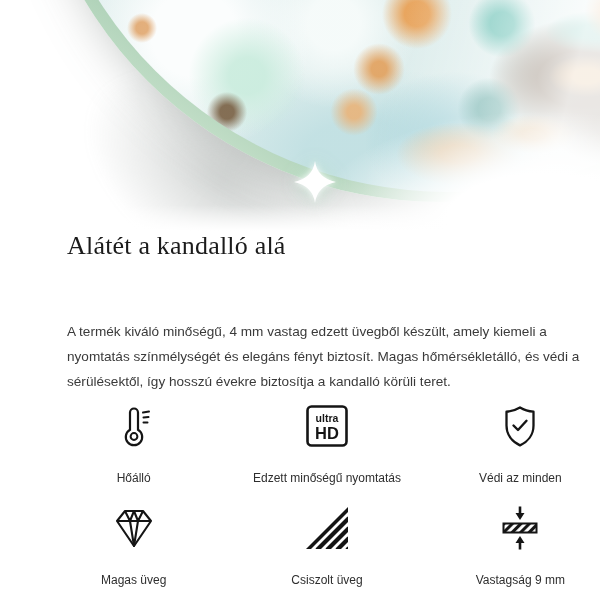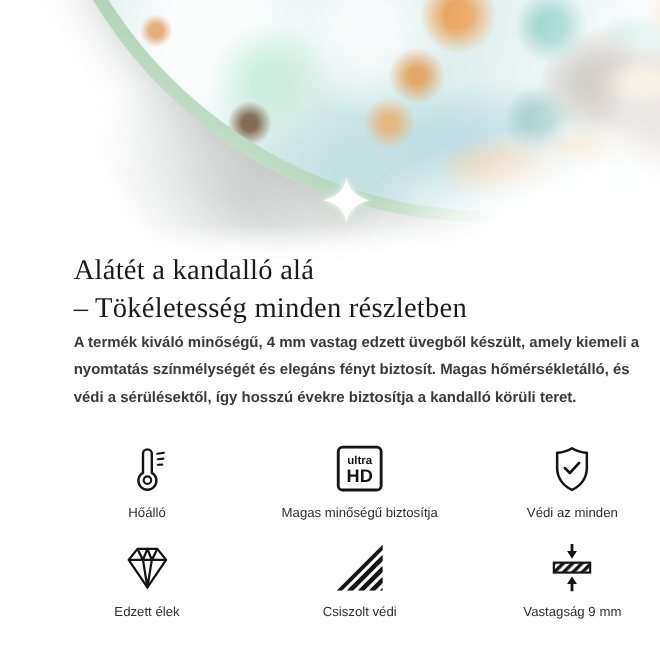--- a/index.html
+++ b/index.html
@@ -41,27 +41,27 @@
         background:
           radial-gradient(ellipse 320px 150px at 86% 94%, #ffffff 30%, rgba(255,255,255,0) 72%),
           linear-gradient(104deg, rgba(255,255,255,0) 58%, rgba(255,255,255,0.85) 86%),
           linear-gradient(to bottom, rgba(255,255,255,0) 88%, #ffffff 99%);}
   .sparkle{position:absolute;left:266px;top:160px;width:44px;height:44px;
         filter:drop-shadow(0 0 3px rgba(255,255,255,1)) drop-shadow(0 0 9px rgba(190,225,205,0.9));}
 
   
   .headline{position:absolute;left:40px;top:229px;margin:0;font-family:"Liberation Serif",serif;
         font-weight:400;font-size:26px;line-height:34px;color:#1b1b1b;letter-spacing:0.2px;}
-  .desc{position:absolute;left:40px;top:298px;width:516px;margin:0;
-        font-size:13.6px;line-height:25px;color:#3a3a3a;font-weight:bold;}
+  .desc{position:absolute;left:40px;top:319px;width:516px;margin:0;
+        font-size:13.6px;line-height:25px;color:#3a3a3a;}
 
   
   .features{position:absolute;left:10px;right:10px;top:402px;display:grid;
         grid-template-columns:repeat(3,1fr);row-gap:19px;}
-  .feature{display:flex;flex-direction:column;align-items:center;}
+  .feature{display:flex;flex-direction:column;align-items:center;gap:12px;}
   .feature .icon{height:48px;display:flex;align-items:center;justify-content:center;}
   .feature .label{margin-top:9px;font-size:12px;color:#2e2e2e;text-align:right;}
   svg{display:block;}
 </style>
 </head>
 <body>
 
 <div class="page">
 
   <div class="hero">
@@ -73,21 +73,20 @@
       <svg width="44" height="44" viewBox="0 0 44 44">
         <path d="M22,1 Q24.2,18 43,22 Q24.2,26 22,43 Q19.8,26 1,22 Q19.8,18 22,1 Z" fill="#ffffff"></path>
         <circle cx="22" cy="22" r="3" fill="#ffffff"></circle>
       </svg>
     </div>
     <div class="hero-fade"></div>
   </div>
 
   <h1 class="headline">
     <span>Alátét a kandalló alá</span><br>
-    <span>– Tökéletesség minden részletben</span>
   </h1>
 
   <p class="desc">A termék kiváló minőségű, 4 mm vastag edzett üvegből készült, amely kiemeli a nyomtatás színmélységét és elegáns fényt biztosít. Magas hőmérsékletálló, és védi a sérülésektől, így hosszú évekre biztosítja a kandalló körüli teret.</p>
 
   <div class="features">
 
     <div class="feature">
       <span class="icon">
         <svg width="48" height="48" viewBox="0 0 48 48" fill="none" stroke="#151515" stroke-width="2.2" stroke-linecap="round">
           <path d="M20,27.8 V10.5 a4,4 0 0 1 8,0 V27.8 a8.2,8.2 0 1 1 -8,0 Z"></path>
@@ -101,21 +100,21 @@
     </div>
 
     <div class="feature">
       <span class="icon">
         <svg width="48" height="48" viewBox="0 0 48 48">
           <rect x="4.5" y="4.5" width="39" height="39" rx="4" fill="none" stroke="#151515" stroke-width="2.6"></rect>
           <text x="24" y="20" text-anchor="middle" font-family="Liberation Sans, sans-serif" font-size="10.5" font-weight="700" fill="#151515">ultra</text>
           <text x="24" y="36.5" text-anchor="middle" font-family="Liberation Sans, sans-serif" font-size="16.5" font-weight="700" fill="#151515">HD</text>
         </svg>
       </span>
-      <span class="label">Magas minőségű biztosítja</span>
+      <span class="label">Edzett minőségű nyomtatás</span>
     </div>
 
     <div class="feature">
       <span class="icon">
         <svg width="48" height="48" viewBox="0 0 48 48" fill="none" stroke="#151515" stroke-width="2.3" stroke-linejoin="round">
           <path d="M24,5.5 c4.2,2.6 8.8,3.9 13.5,4.2 V23.5 c0,9.3 -5.8,16.4 -13.5,19.9 C16.3,39.9 10.5,32.8 10.5,23.5 V9.7 C15.2,9.4 19.8,8.1 24,5.5 Z"></path>
           <path d="M17.5,23.5 L22,28 L30.5,18.8" stroke-width="2.4" stroke-linecap="round"></path>
         </svg>
       </span>
       <span class="label">Védi az minden</span>
@@ -123,41 +122,41 @@
 
     <div class="feature">
       <span class="icon">
         <svg width="48" height="48" viewBox="0 0 48 48" fill="none" stroke="#151515" stroke-width="2.1" stroke-linejoin="round">
           <path d="M7,17 L15,7 H33 L41,17 L24,42 Z"></path>
           <path d="M7,17 H41"></path>
           <path d="M15,7 L20,17 L24,7 L28,17 L33,7"></path>
           <path d="M20,17 L24,42 L28,17"></path>
         </svg>
       </span>
-      <span class="label">Edzett élek</span>
+      <span class="label">Magas üveg</span>
     </div>
 
     <div class="feature">
       <span class="icon">
         <svg width="48" height="48" viewBox="0 0 48 48">
           <defs>
               <clipPath id="triClip">
                 <polygon points="3,45 45,45 45,3"></polygon>
               </clipPath>
             </defs>
           <g clip-path="url(#triClip)" stroke="#151515" stroke-width="4.2">
             <line x1="4" y1="46" x2="46" y2="4"></line>
             <line x1="14" y1="46" x2="46" y2="14"></line>
             <line x1="24" y1="46" x2="46" y2="24"></line>
             <line x1="34" y1="46" x2="46" y2="34"></line>
             <line x1="44" y1="46" x2="46" y2="44"></line>
           </g>
         </svg>
       </span>
-      <span class="label">Csiszolt védi</span>
+      <span class="label">Csiszolt üveg</span>
     </div>
 
     <div class="feature">
       <span class="icon">
         <svg width="48" height="48" viewBox="0 0 48 48">
           <defs>
             <pattern id="hatch" patternUnits="userSpaceOnUse" width="6" height="6" patternTransform="rotate(45)">
               <rect width="3.1" height="6" fill="#151515"></rect>
             </pattern>
           </defs>

